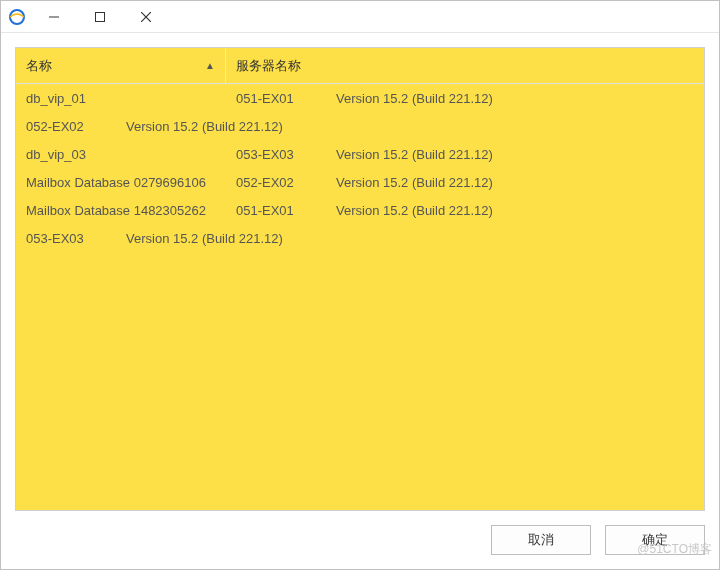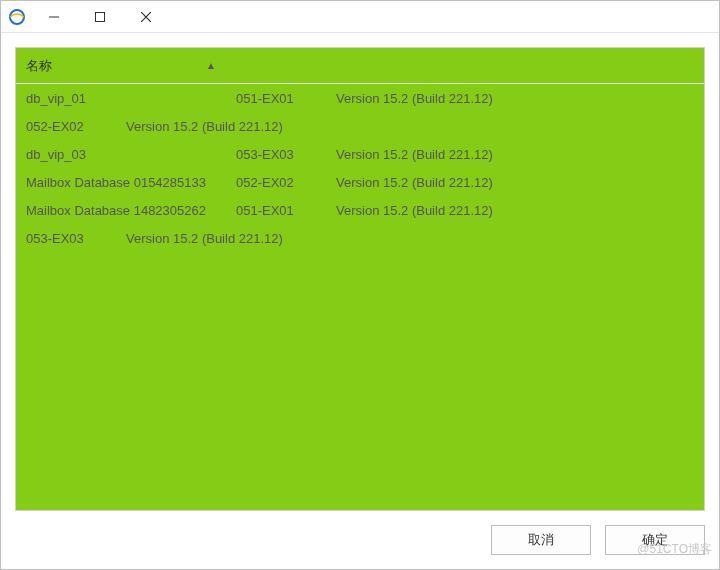--- a/index.html
+++ b/index.html
@@ -29,21 +29,21 @@
   }
 
   .content {
     flex: 1;
     padding: 14px;
     display: flex; flex-direction: column;
   }
   .table-wrap {
     flex: 1;
     border: 1px solid #cfcfcf;
-    background: #84cc16;
+    background: #fde047;
     overflow: hidden;
   }
   .thead {
     display: flex;
     border-bottom: 1px solid #e0e0e0;
     font-size: 13px;
     color: #333;
     height: 36px;
     align-items: center;
   }
@@ -116,38 +116,41 @@
     </div>
   </div>
 
   <div class="content">
     <div class="table-wrap">
       <div class="thead">
         <div class="th col-name">
           <span>名称</span>
           <span class="sort">▲</span>
         </div>
+        <div class="th col-server">
+          <span>服务器名称</span>
+        </div>
       </div>
       <div class="tbody" id="tbody">
           <div class="tr">
             <div class="td col-name">db_vip_01</div>
             <div class="td col-server">051-EX01</div>
             <div class="td col-ver">Version 15.2 (Build 221.12)</div>
           </div>
           <div class="tr">
             <div class="td col-server">052-EX02</div>
             <div class="td col-ver">Version 15.2 (Build 221.12)</div>
           </div>
           <div class="tr">
             <div class="td col-name">db_vip_03</div>
             <div class="td col-server">053-EX03</div>
             <div class="td col-ver">Version 15.2 (Build 221.12)</div>
           </div>
           <div class="tr">
-            <div class="td col-name">Mailbox Database 0154285133</div>
+            <div class="td col-name">Mailbox Database 0279696106</div>
             <div class="td col-server">052-EX02</div>
             <div class="td col-ver">Version 15.2 (Build 221.12)</div>
           </div>
           <div class="tr">
             <div class="td col-name">Mailbox Database 1482305262</div>
             <div class="td col-server">051-EX01</div>
             <div class="td col-ver">Version 15.2 (Build 221.12)</div>
           </div>
           <div class="tr">
             <div class="td col-server">053-EX03</div>

